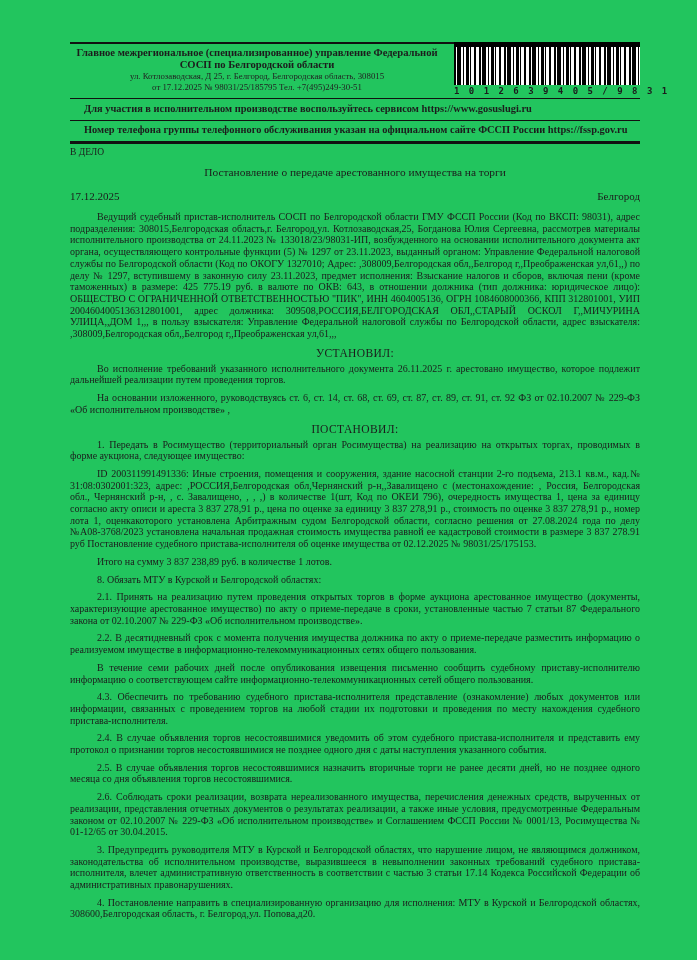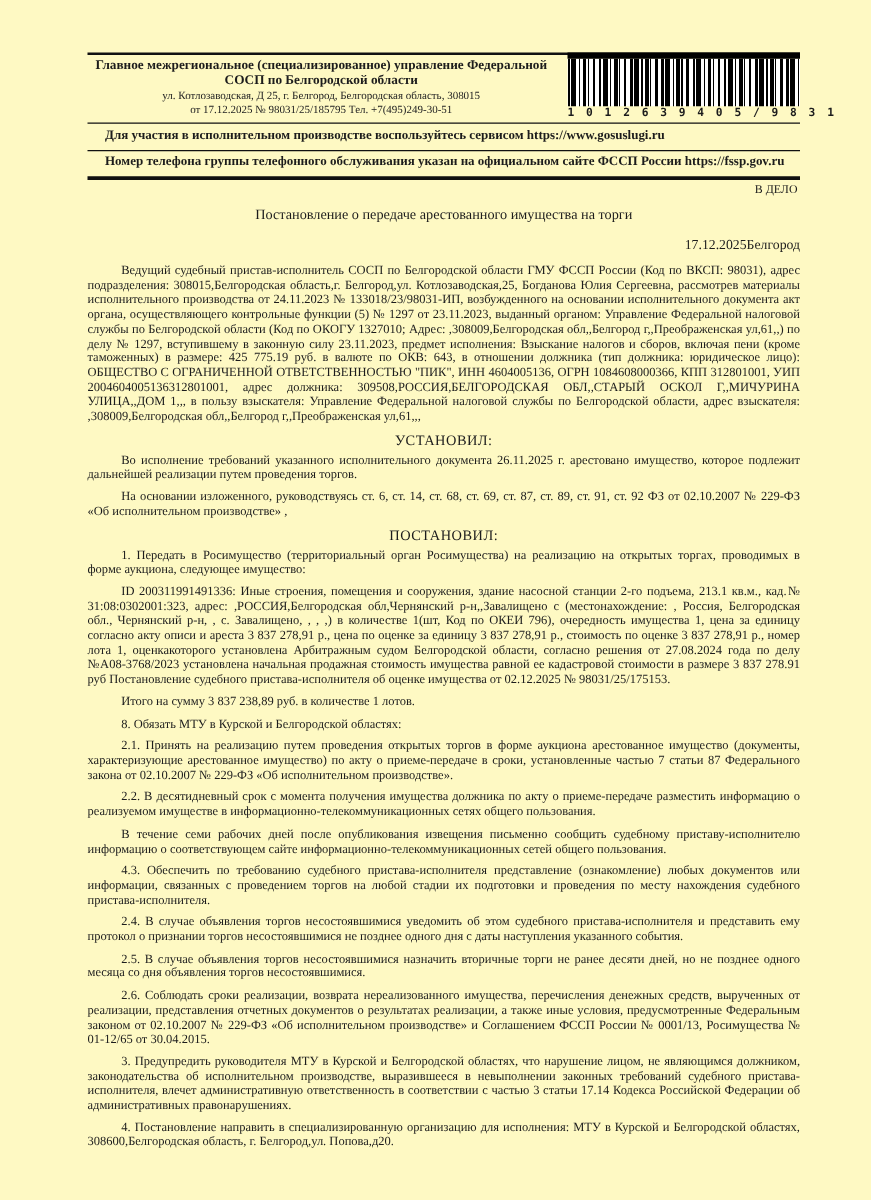--- a/index.html
+++ b/index.html
@@ -1,20 +1,20 @@
 <!DOCTYPE html>
 <html><head>
 <meta charset="utf-8">
 <style>
   html,body { margin:0; padding:0; background:#e9e9e7; }
   .doc {
     position:relative;
     width:697px; height:960px;
     margin:0 auto;
-    background:#fef9c3;
+    background:#22c55e;
     font-family:"Liberation Serif", serif;
     color:#1c1c1c;
     overflow:hidden;
     box-sizing:border-box;
   }
   .inner { margin:0 57px 0 70px; }
 
   
   .top-rule { border:0; border-top:2px solid #111; margin:42px 0 0 0; }
   .hdr-grid { display:flex; align-items:flex-start; }
@@ -35,25 +35,25 @@
   }
   .barcode-digits {
     font-family:"DejaVu Sans Mono", monospace;
     font-size:9px; font-weight:bold;
     letter-spacing:2px; text-align:center;
     margin-top:1px; white-space:nowrap;
   }
   .rule { border:0; border-top:1.5px solid #111; margin:2px 0 0 0; }
   .rule.thick { border-top-width:3px; }
   .notice { font-weight:bold; font-size:10.4px; line-height:12px; padding:3.5px 0 3px 14px; }
-  .case-mark { text-align:right; font-size:9.5px; margin:3px 2px 6px 0; }
+  .case-mark { font-size:9.5px; margin:3px 2px 6px 0; }
 
   
   .doc-title { text-align:center; font-size:11.4px; margin:9px 0 12px; }
-  .date-row { display:flex; justify-content:flex-end; font-size:11px; margin:0 0 9px; }
+  .date-row { display:flex; justify-content:space-between; font-size:11px; margin:0 0 9px; }
   .para {
     font-size:10px; line-height:11.7px;
     text-align:justify; text-indent:27px;
     margin:6px 0 0;
   }
   .heading-center {
     text-align:center; font-size:11.5px;
     letter-spacing:0.4px; margin:7px 0 0;
   }
   .tight { margin-top:4px; }

